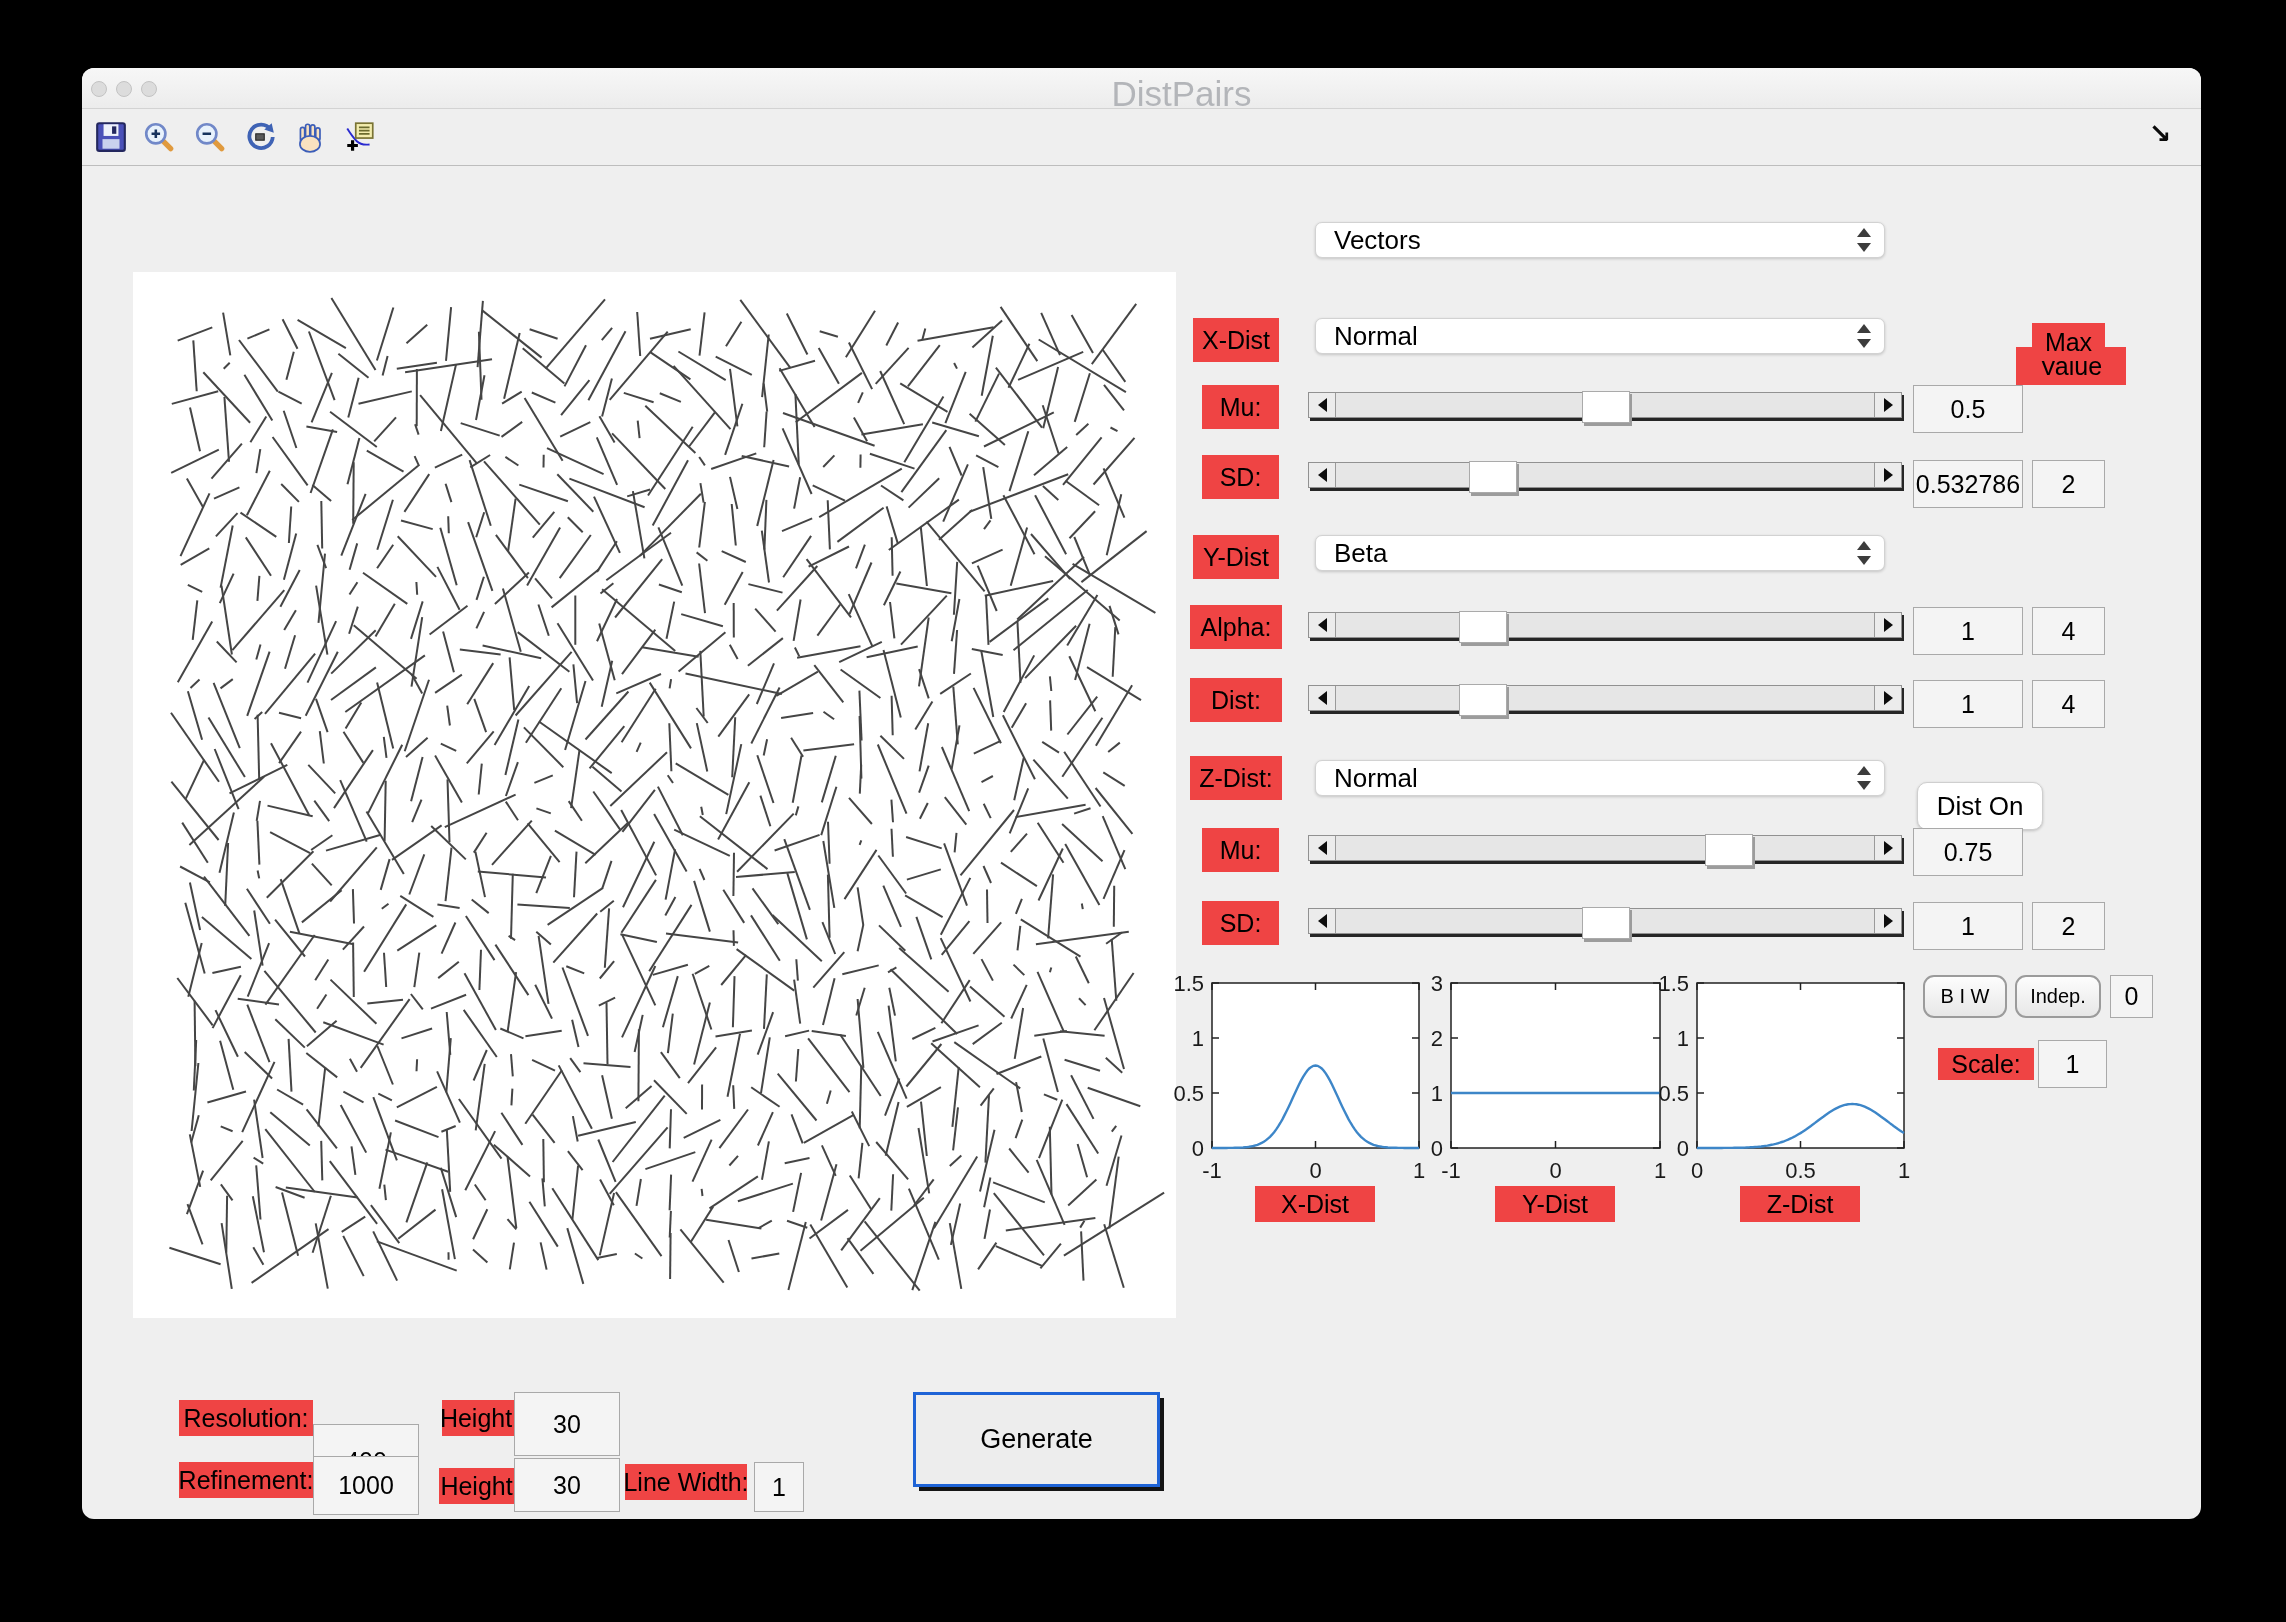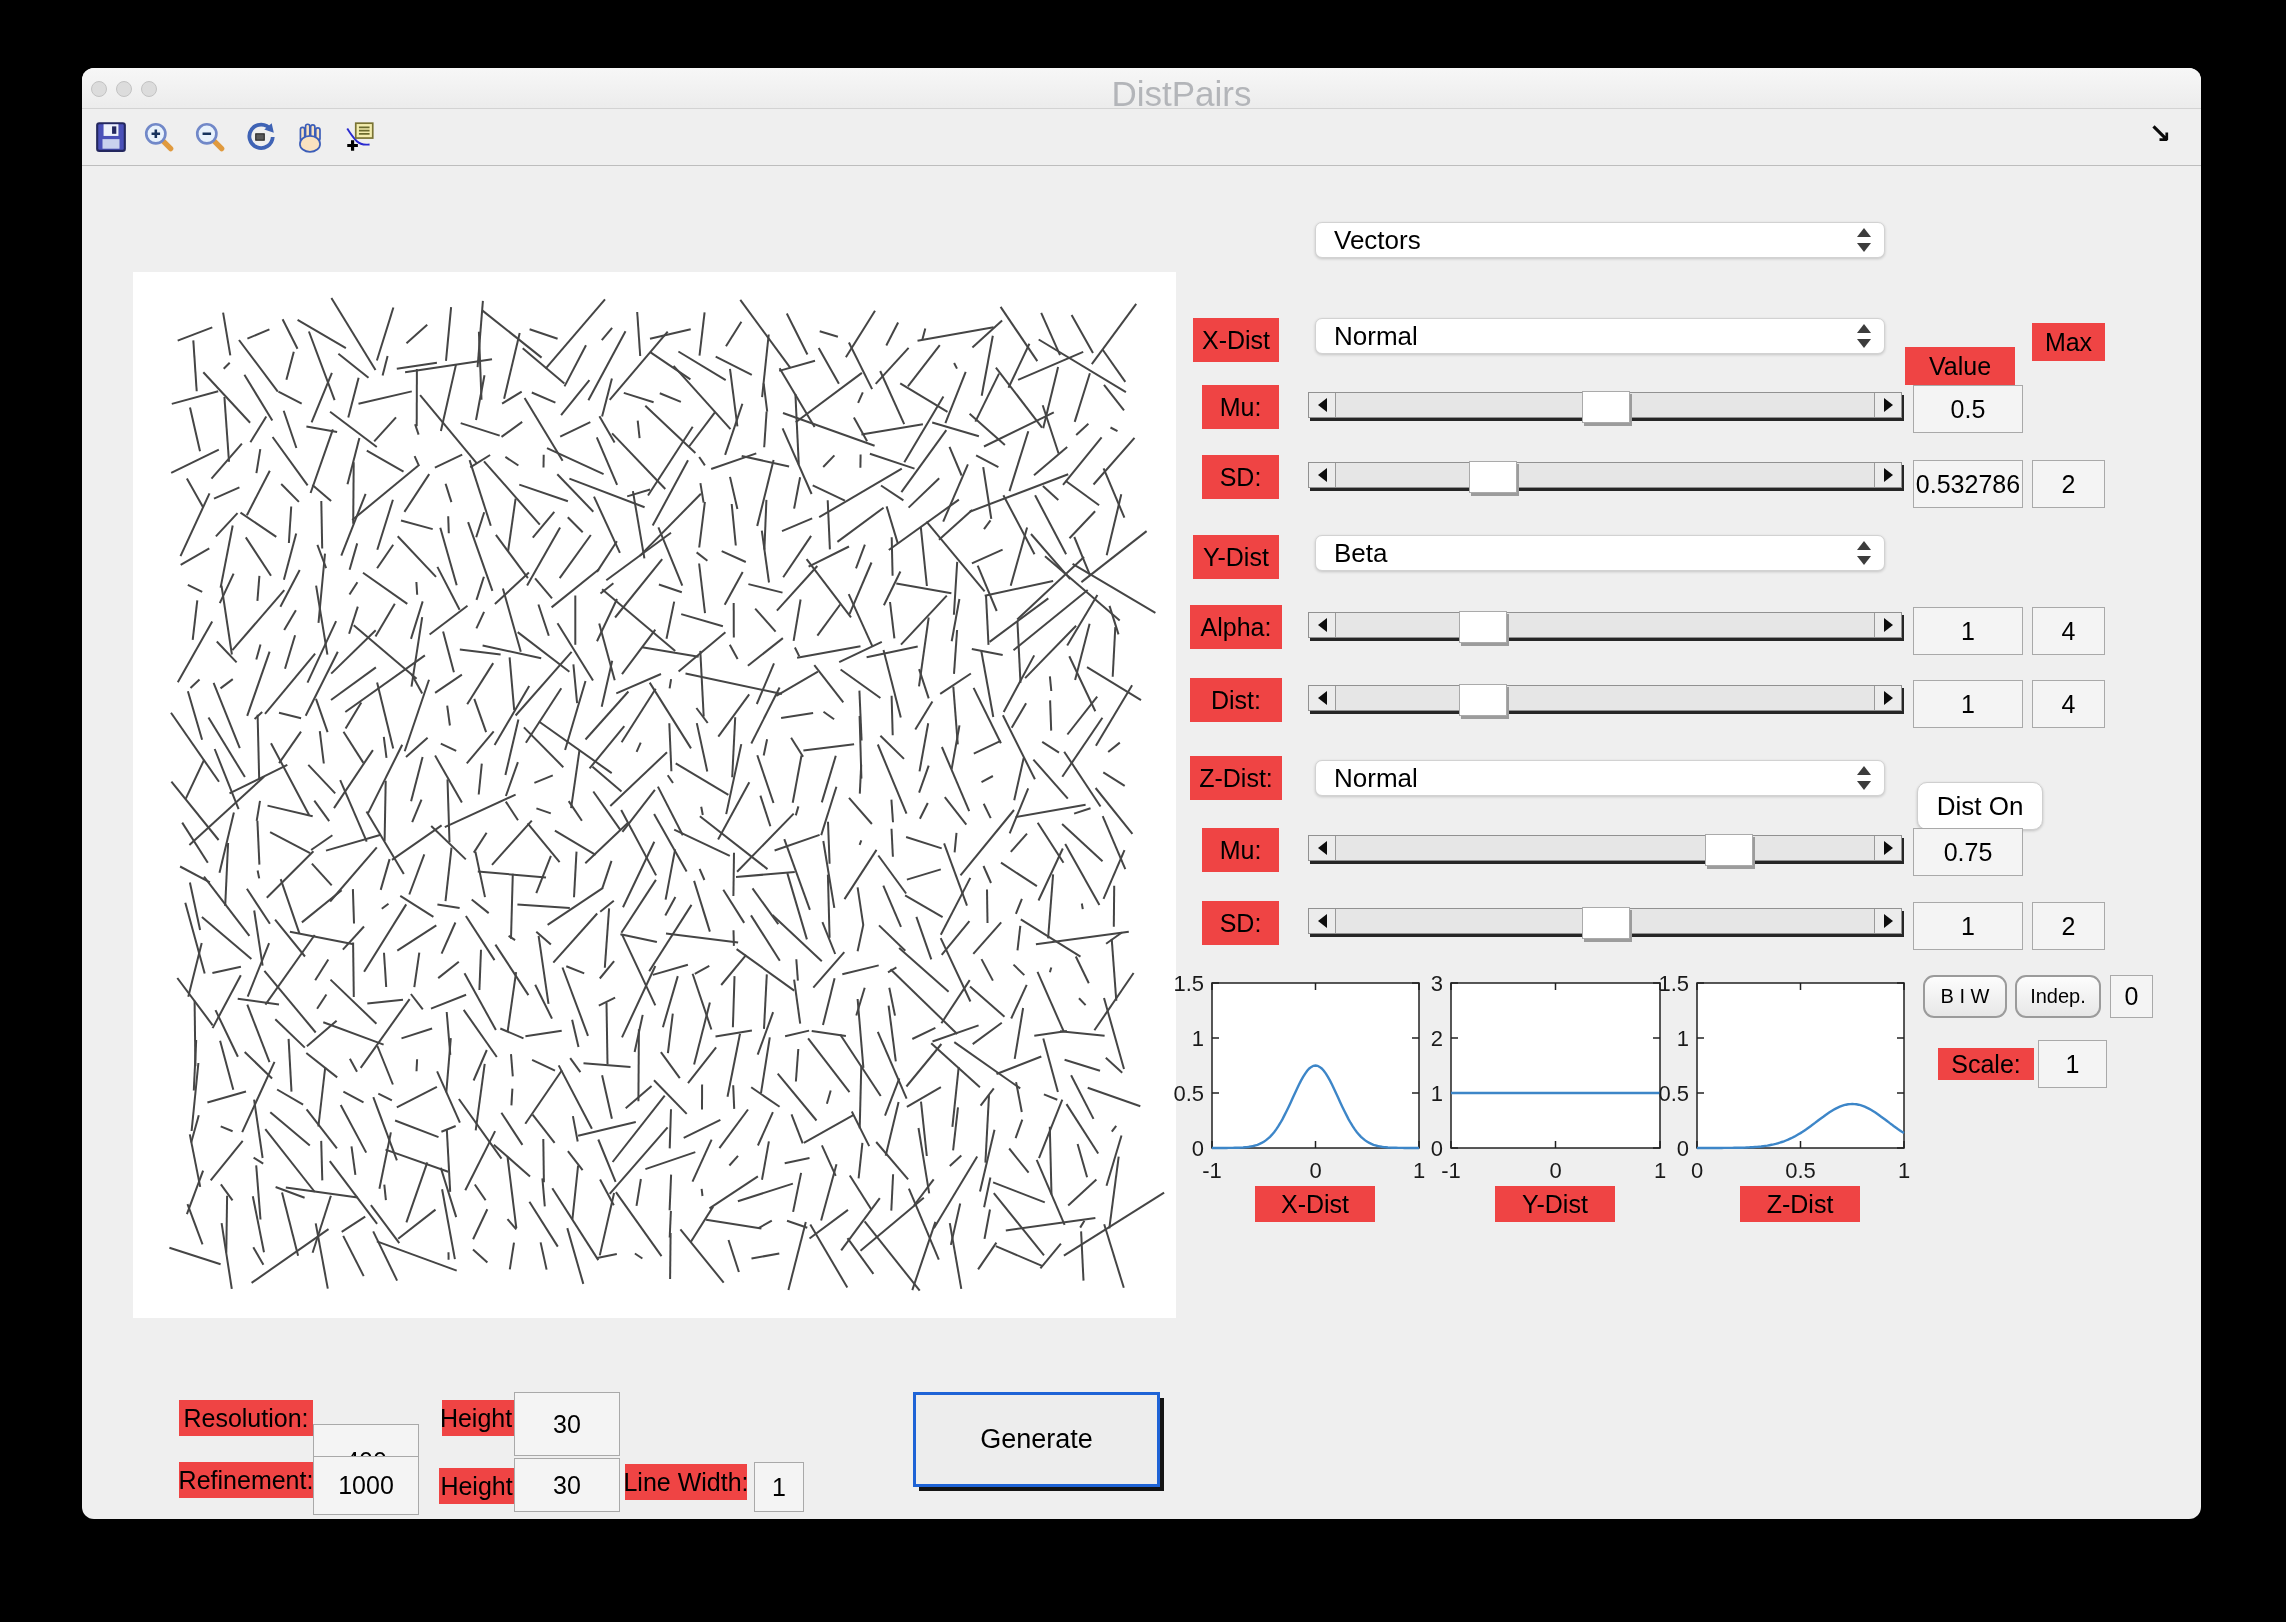--- a/index.html
+++ b/index.html
@@ -1043,21 +1043,21 @@
   </div>
 
   <div class="lbl" style="left:1111px;top:250px;width:86px;height:44px;">X-Dist</div>
   <div class="dd" style="left:1233px;top:250px;width:570px;">
     <span>Normal</span>
     <span class="chev">
           <b class="up"></b>
           <b class="dn"></b>
         </span>
   </div>
-  <div class="lbl" style="left:1823px;top:255px;width:110px;height:38px;margin-top:24px;">Value</div>
+  <div class="lbl" style="left:1934px;top:255px;width:110px;height:38px;margin-top:24px;">Value</div>
   <div class="lbl" style="left:1950px;top:255px;width:73px;height:38px;">Max</div>
 
   <div class="lbl" style="left:1120px;top:317px;width:77px;height:44px;">Mu:</div>
   <div class="slider" style="left:1226px;top:324px;width:594px;">
     <div class="sl-arrow l">
           <i class="tri-l"></i>
         </div>
     <div class="sl-thumb" style="left: 273px;"></div>
     <div class="sl-arrow r">
           <i class="tri-r"></i>

